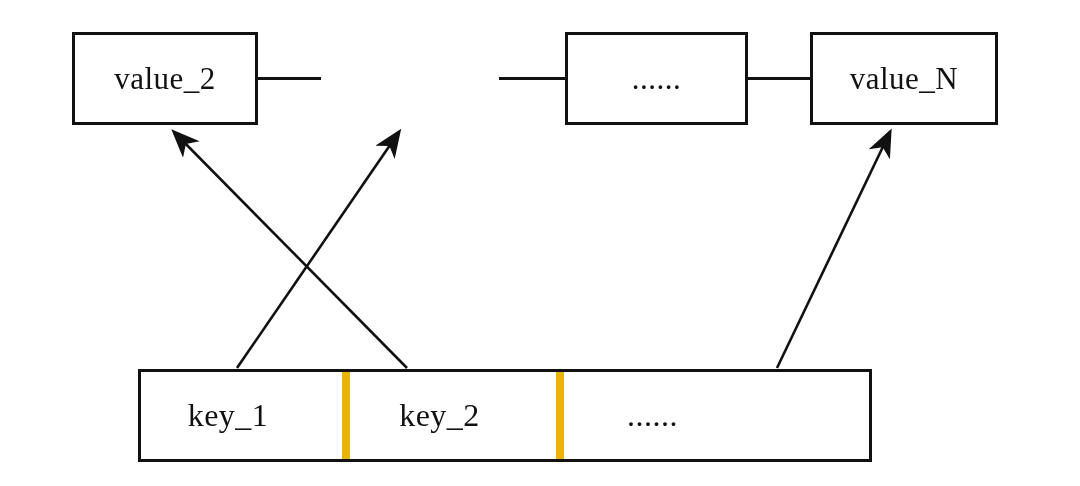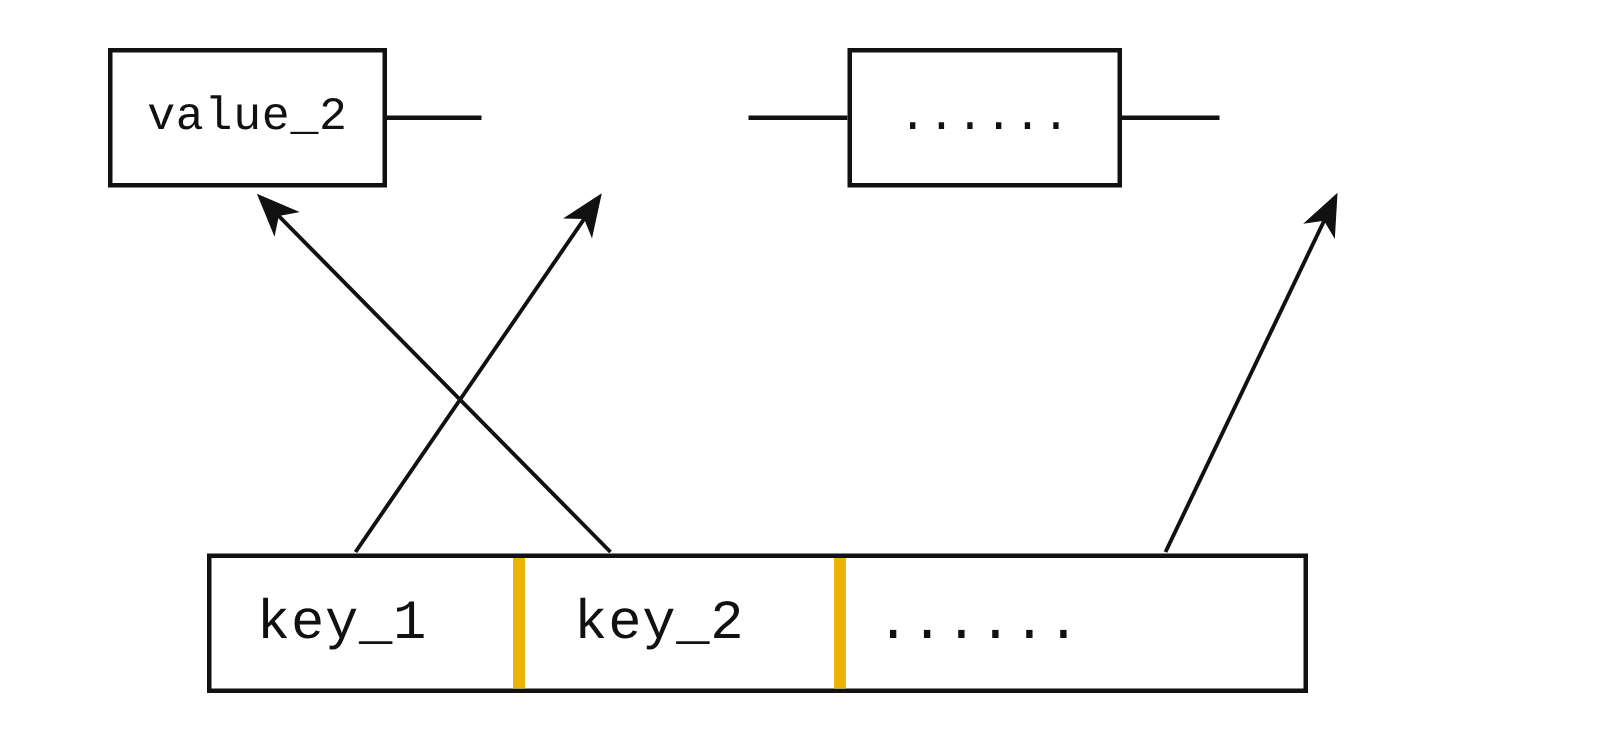--- a/index.html
+++ b/index.html
@@ -5,21 +5,21 @@
   html, body {
     margin: 0;
     padding: 0;
     background: #ffffff;
   }
   #canvas {
     position: relative;
     width: 1080px;
     height: 486px;
     background: #ffffff;
-    font-family: Liberation Mono, monospace;
+    font-family: Liberation Serif, serif;
     color: #111111;
     overflow: hidden;
   }
   #wires {
     position: absolute;
     left: 0;
     top: 0;
     width: 1080px;
     height: 486px;
     z-index: 1;
@@ -52,21 +52,21 @@
     border: 3px solid #111111;
     background: #ffffff;
     box-sizing: border-box;
     display: flex;
     z-index: 2;
   }
   .key-cell {
     display: flex;
     align-items: center;
     justify-content: center;
-    font-size: 37px;
+    font-size: 32px;
     letter-spacing: 0.5px;
     box-sizing: border-box;
     height: 100%;
   }
   .key-cell + .key-cell {
     border-left: 8px solid #eab308;
     margin-left: 27px;
   }
   #key-cell-1    { width: 174px; }
   #key-cell-2    { width: 187px; }
@@ -93,20 +93,23 @@
     <line x1="407" y1="368" x2="174" y2="132" stroke="#111111" stroke-width="2.6" marker-end="url(#arrowhead)"></line>
     <line x1="777" y1="368" x2="890" y2="132" stroke="#111111" stroke-width="2.6" marker-end="url(#arrowhead)"></line>
   </svg>
 
   <div id="value-node-2" class="node-box">
     <span>value_2</span>
   </div>
   <div id="value-node-dots" class="node-box">
     <span>......</span>
   </div>
+  <div id="value-node-n" class="node-box">
+    <span>value_N</span>
+  </div>
 
   <div id="key-array">
     <div id="key-cell-1" class="key-cell">
       <span>key_1</span>
     </div>
     <div id="key-cell-2" class="key-cell">
       <span>key_2</span>
     </div>
     <div id="key-cell-dots" class="key-cell">
       <span>......</span>

